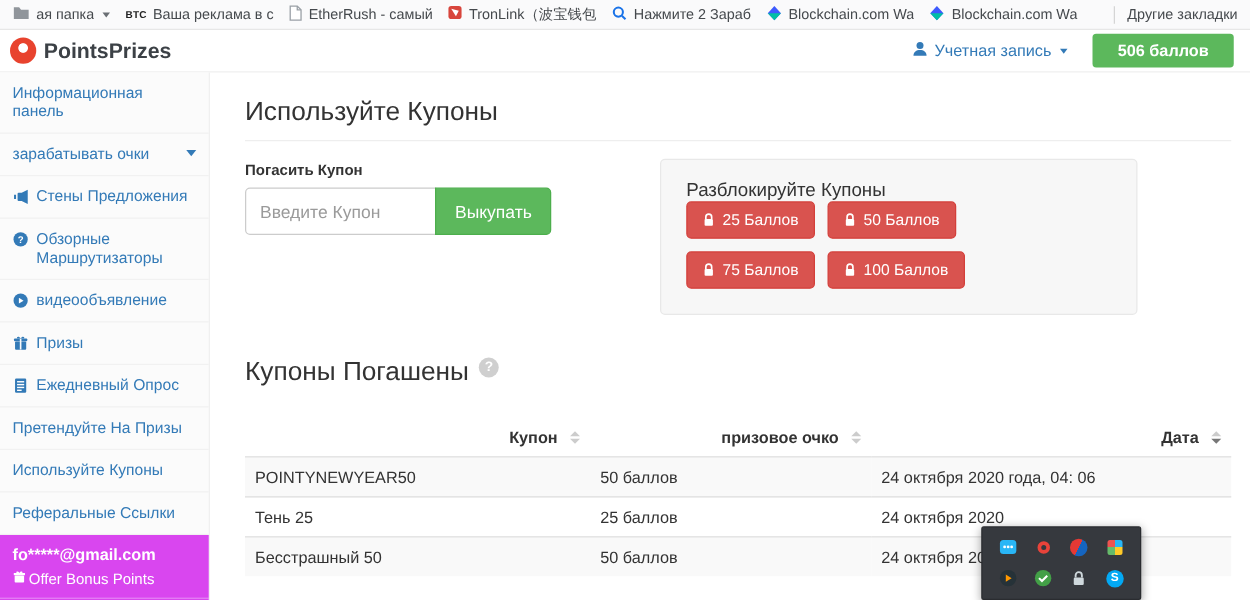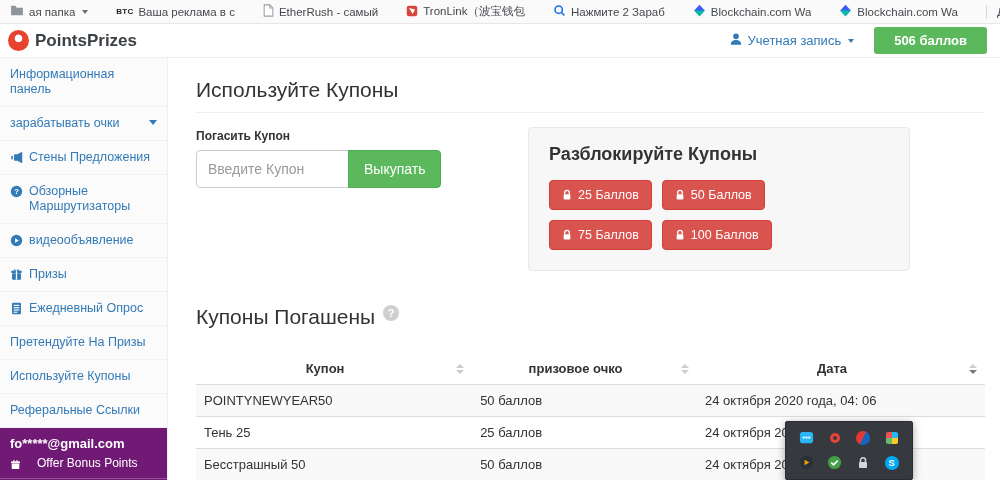--- a/index.html
+++ b/index.html
@@ -6,21 +6,21 @@
   html,body { margin:0; padding:0; }
   body {
     width:1000px; height:480px; position:relative; overflow:hidden;
     background:#fff; font-family:"Liberation Sans", sans-serif;
   }
 
   
   .bmbar {
     position:absolute; top:0; left:0; right:0; height:24px;
     background:#fafafb; border-bottom:1px solid #e7e7e7;
-    display:flex; align-items:center; padding:0 10px; gap:28px;
+    display:flex; align-items:center; padding:0 10px; gap:12px;
     font-size:11.5px; color:#45494d; white-space:nowrap;
   }
   .bm { display:flex; align-items:center; gap:5px; cursor:pointer; }
   .bm .lbl { max-width:110px; overflow:hidden; }
   .caret { width:0; height:0; border-left:3.5px solid transparent; border-right:3.5px solid transparent; border-top:4px solid #6a6f74; margin-left:2px; }
   .btc-txt { font-size:8px; font-weight:bold; color:#222; letter-spacing:.2px; }
   .bm-right { margin-left:auto; display:flex; align-items:center; gap:10px; }
   .vdiv { width:1px; height:14px; background:#d5d5d5; }
 
   
@@ -39,51 +39,51 @@
     padding:6px 20px; border-radius:3px; cursor:pointer; }
 
   
   .sidebar { position:absolute; top:58px; left:0; bottom:0; width:168px;
     background:#fbfbfb; border-right:1px solid #f0f0f0; }
   .side-item { display:flex; align-items:flex-start; gap:6px; padding:9px 10px;
     font-size:12.5px; line-height:15px; color:#337ab7; border-bottom:1px solid #f1f1f1; cursor:pointer; }
   .side-item svg { flex:0 0 auto; margin-top:1px; }
   .chev { margin-left:auto; margin-top:4px; width:0; height:0;
     border-left:4px solid transparent; border-right:4px solid transparent; border-top:5px solid #337ab7; }
-  .side-account { background:#701a75; color:#fff; padding:8px 10px;
+  .side-account { background:#d946ef; color:#fff; padding:8px 10px;
     border-bottom:1px solid rgba(255,255,255,.25); cursor:pointer; }
   .side-account .email { font-size:13px; font-weight:bold; line-height:16px; }
-  .side-account .note { display:flex; align-items:flex-end; gap:16px; font-size:12px; margin-top:4px; }
+  .side-account .note { display:flex; align-items:flex-start; gap:2px; font-size:12px; margin-top:4px; }
 
   
   .main { position:absolute; top:58px; left:168px; right:0; bottom:0; padding:20px 15px 0 28px; overflow:hidden; }
   .page-title { font-size:21px; color:#333; margin:0 0 10px; font-weight:normal; }
   .main hr { border:none; border-top:1px solid #eee; margin:0 0 16px; }
   .row1 { display:flex; align-items:flex-start; }
   .redeem-label { font-size:12px; font-weight:bold; color:#333; margin-bottom:7px; }
   .input-group { display:flex; }
   .coupon-input { width:153px; height:38px; border:1px solid #ccc; border-radius:4px 0 0 4px;
     padding:0 11px; font-size:14px; color:#0c4a6e; outline:none; font-family:inherit; }
   .coupon-input::placeholder { color:#9a9a9a; }
   .redeem-btn { height:38px; background:#5cb85c; border:1px solid #4cae4c; color:#fff; font-size:14px;
     padding:0 15px; border-radius:0 4px 4px 0; margin-left:-1px; cursor:pointer; font-family:inherit; }
   .unlock-panel { margin-left:auto; margin-right:75px; margin-top:-2px; width:382px;
     background:#f7f7f7; border:1px solid #e8e8e8; border-radius:4px; padding:16px 20px 20px; }
-  .unlock-title { font-size:18px; color:#333; margin:0 0 15px; font-weight:bold; }
+  .unlock-title { font-size:15px; color:#333; margin:0 0 0; font-weight:normal; }
   .coupon-btns { display:flex; flex-wrap:wrap; gap:10px; max-width:320px; }
   .btn-red { display:inline-flex; align-items:center; gap:6px; background:#d9534f; border:1px solid #d43f3a;
     color:#fff; font-size:12.5px; padding:7px 12px; border-radius:4px; cursor:pointer; font-family:inherit; }
 
   .section-title { display:flex; align-items:flex-start; gap:8px; margin-top:34px; }
   .section-title h2 { font-size:21px; color:#333; font-weight:normal; margin:0; }
   .help-icon { width:16px; height:16px; border-radius:50%; background:#cfcfcf; color:#fff;
     font-size:11px; font-weight:bold; display:flex; align-items:center; justify-content:center; cursor:pointer; }
 
   table { width:100%; border-collapse:collapse; margin-top:24px; font-size:13px; color:#333; }
-  th { position:relative; text-align:center; font-weight:bold; padding:8px 26px 8px 8px;
+  th { position:relative; text-align:right; font-weight:bold; padding:8px 26px 8px 8px;
     border-bottom:1px solid #ddd; cursor:pointer; }
   th:nth-child(1){ width:35%; } th:nth-child(2){ width:28.5%; }
   td { padding:8px; border-top:1px solid #ddd;margin-left:36px; }
   tbody tr:nth-child(odd){ background:#f9f9f9; }
   .sorters { position:absolute; right:8px; top:50%; transform:translateY(-50%);
     display:flex; flex-direction:column; gap:2px; }
   .tri-up { width:0; height:0; border-left:4px solid transparent; border-right:4px solid transparent; border-bottom:4.5px solid #ccc; }
   .tri-down { width:0; height:0; border-left:4px solid transparent; border-right:4px solid transparent; border-top:4.5px solid #ccc; }
   th.sorted .tri-down { border-top-color:#777; }
 

